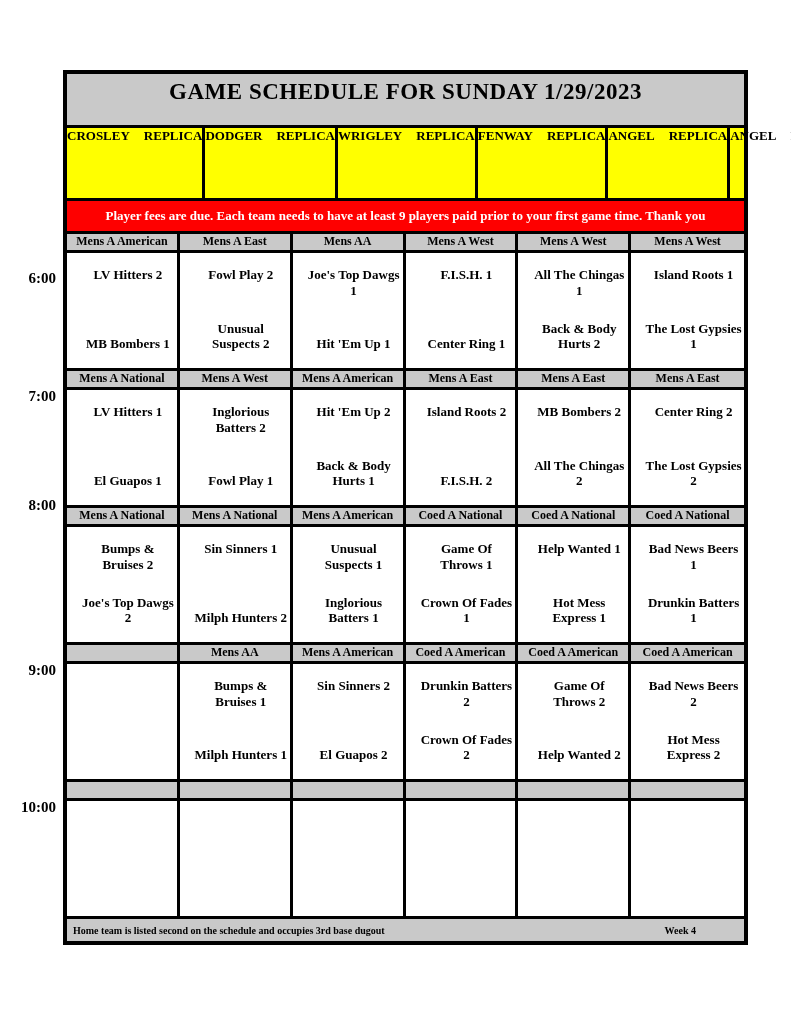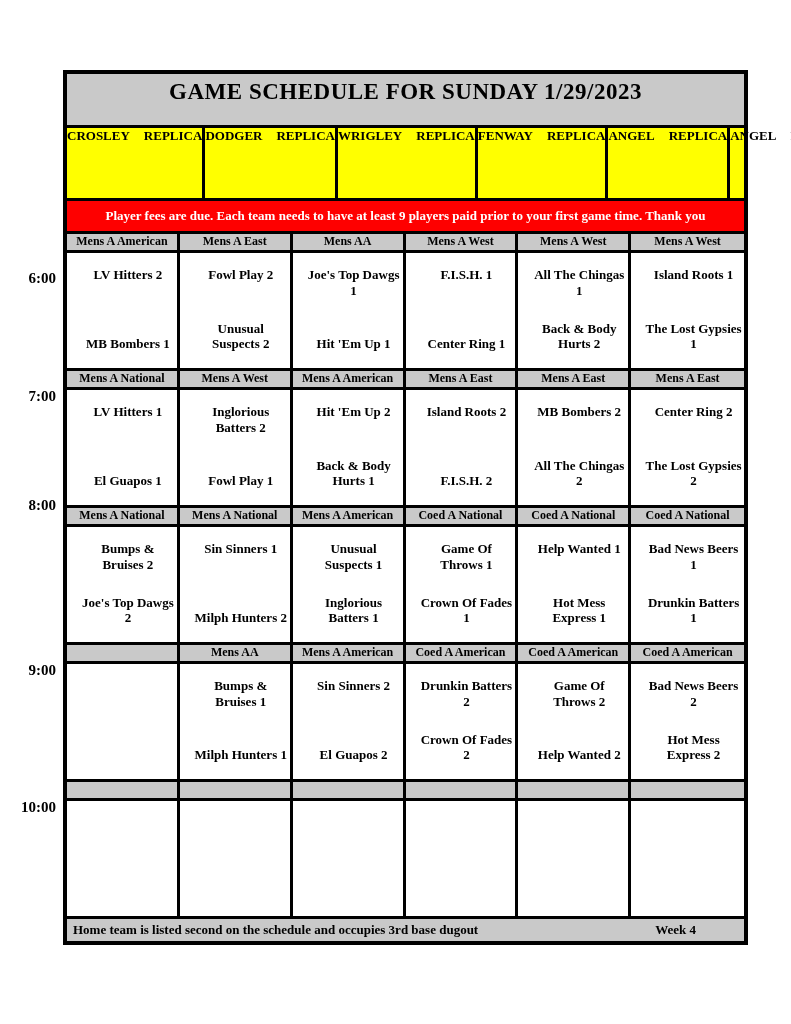--- a/index.html
+++ b/index.html
@@ -91,21 +91,21 @@
     line-height: 1.2;
     margin-left: 12px;
   }
   .game-cell:last-child { border-right: none; }
   .footer-row {
     height: 22px;
     background: var(--header-bg, #c9c9c9);
     display: flex;
     justify-content: space-between;
     align-items: center;
-    font-size: 13px;
+    font-size: 10px;
     padding: 0 6px;
   }
   .week-label { margin-right: 42px; }
   .time-label {
     position: absolute;
     left: 0;
     width: 56px;
     text-align: right;
     font-size: 15px;
   }

